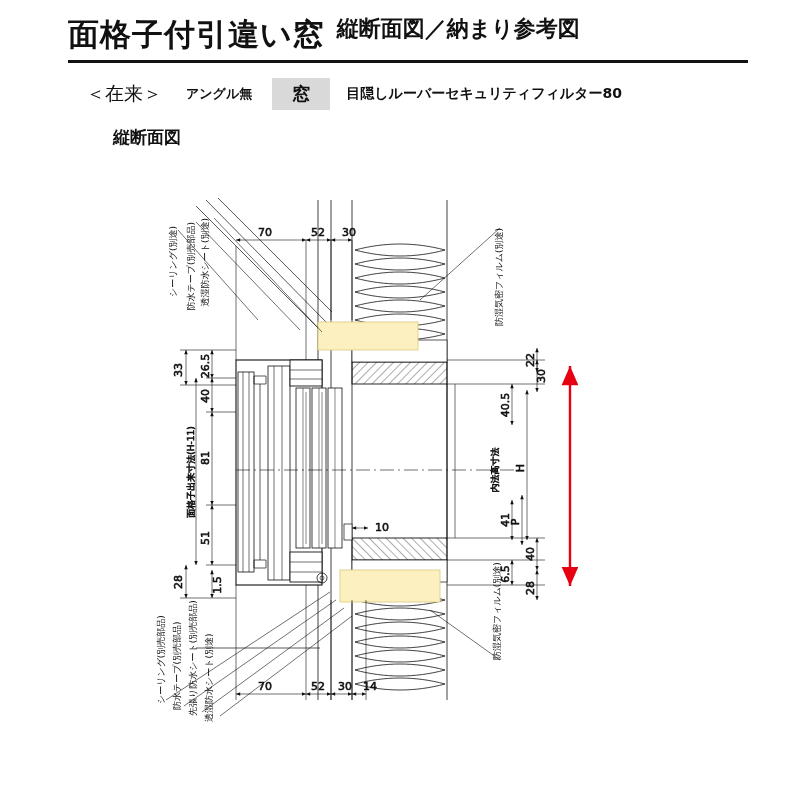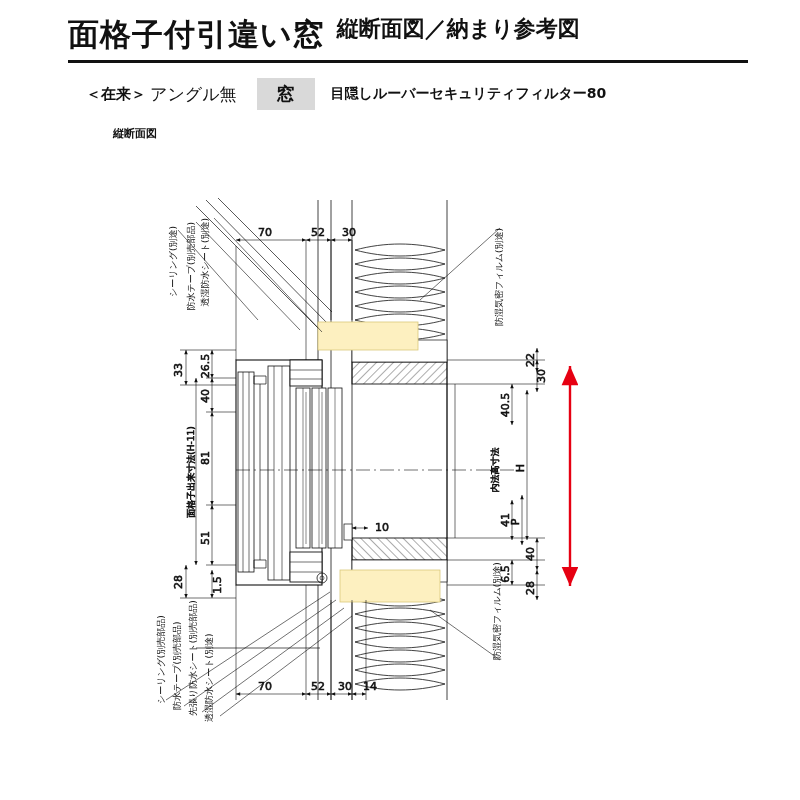--- a/index.html
+++ b/index.html
@@ -58,29 +58,29 @@
   .spec-row {
     position: absolute;
     left: 68px;
     top: 78px;
     width: 700px;
     height: 32px;
     display: flex;
     align-items: center;
   }
   .spec-kind {
-    font-size: 15px;
-    font-weight: bold;
+    font-size: 19px;
+    font-weight: normal;
     white-space: nowrap;
     margin-left: 18px;
   }
   .spec-angle {
-    font-size: 17px;
-    font-weight: normal;
-    margin-left: 4px;
+    font-size: 13px;
+    font-weight: bold;
+    margin-left: 24px;
     white-space: nowrap;
   }
   .spec-chip {
     margin-left: 20px;
     background: #d9d9d9;
     color: #111111;
     font-size: 18px;
     font-weight: bold;
     padding: 4px 20px;
     white-space: nowrap;
@@ -89,21 +89,21 @@
     font-size: 14px;
     font-weight: bold;
     margin-left: 16px;
     white-space: nowrap;
   }
 
   .section-label {
     position: absolute;
     left: 113px;
     top: 126px;
-    font-size: 11px;
+    font-size: 17px;
     font-weight: bold;
   }
 
   
   svg.drawing {
     position: absolute;
     left: 0;
     top: 0;
     width: 800px;
     height: 800px;

